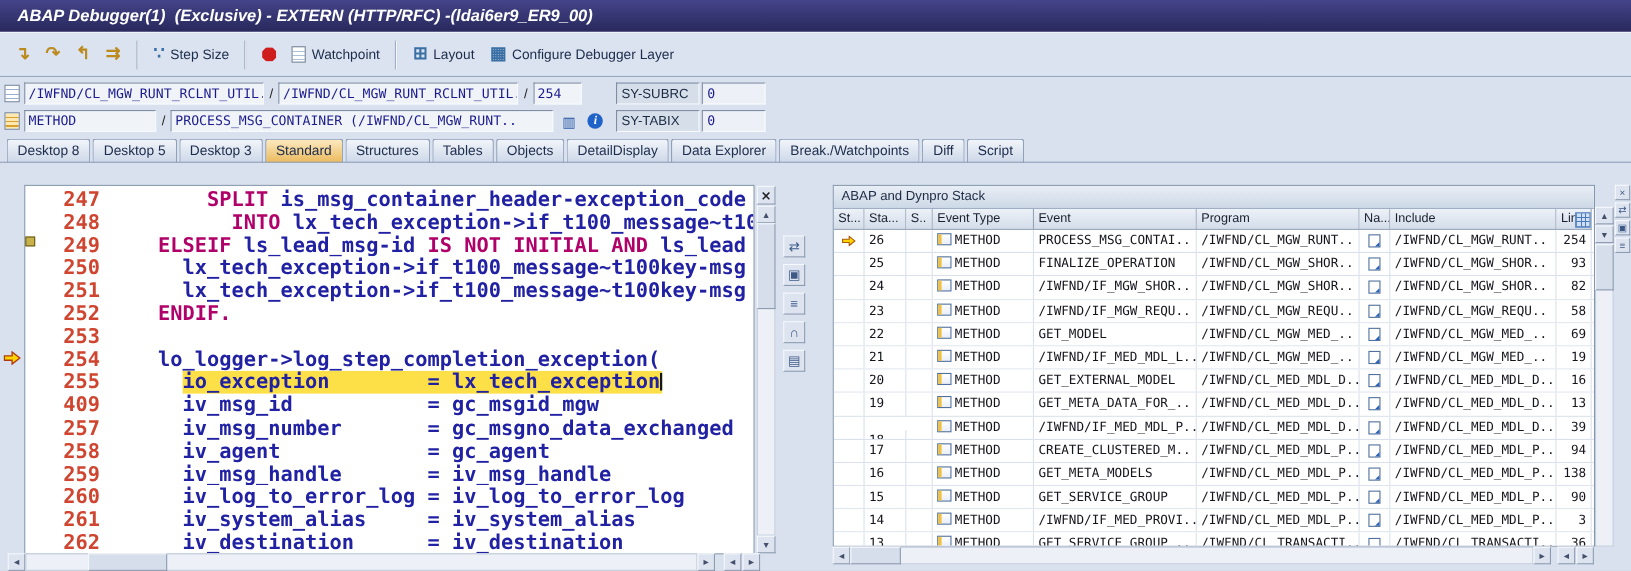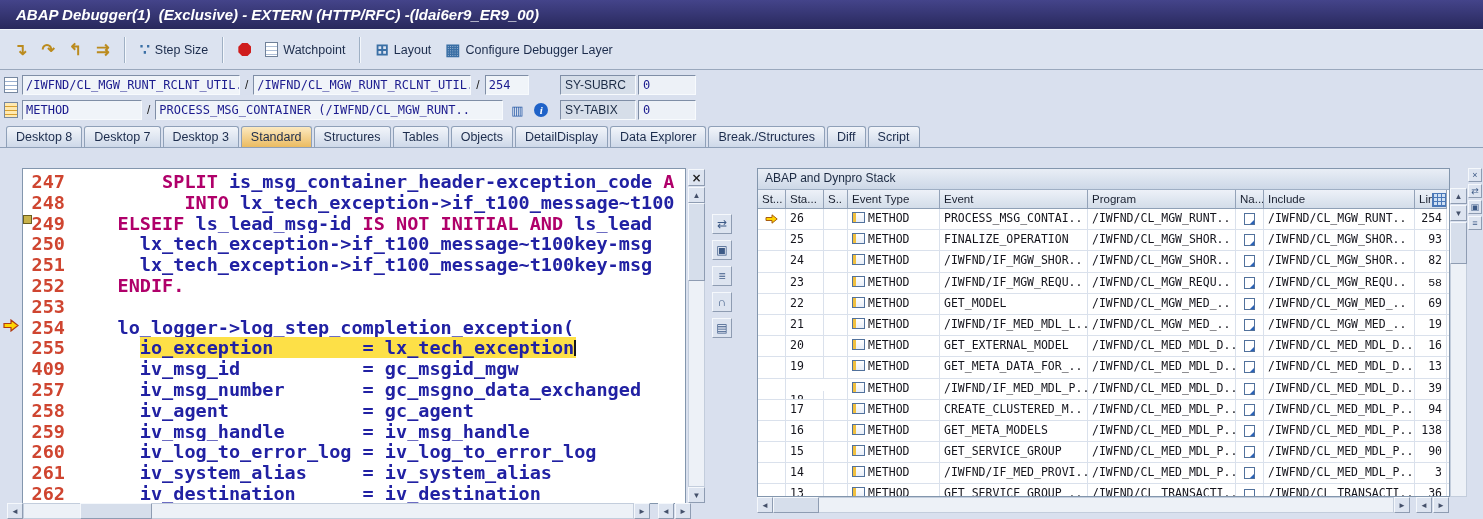--- a/index.html
+++ b/index.html
@@ -51,21 +51,21 @@
   .tabs{position:absolute;left:6px;top:126px;height:22px;display:flex;align-items:flex-end;}
   .tab{height:21px;line-height:20px;padding:0 9px;font-size:12.5px;color:#1c2c4c;
        background:linear-gradient(#f2f5fa,#ccd7e8);border:1px solid #8fa0b8;border-bottom:none;
        border-radius:3px 3px 0 0;margin-right:2px;white-space:nowrap;}
   .tab.active{background:linear-gradient(#fce9c0,#eab95c);}
   .tabline{position:absolute;left:0;top:147px;width:100%;height:1px;background:#8fa0b8;}
 
   
   .editor{position:absolute;left:22px;top:168px;width:664px;height:336px;background:#fff;
           border:1px solid #8396ad;box-sizing:border-box;overflow:hidden;}
-  #code-lines{padding-top:2px;}
+  #code-lines{padding-top:2px;margin-left:26px;}
   .code-row{display:flex;height:20.8px;line-height:20.8px;
             font:bold 18.5px "DejaVu Sans Mono",monospace;}
   .lnum{width:42px;text-align:right;padding-right:8px;color:#cf4530;flex:none;}
   .lcode{white-space:pre;color:#2121a3;overflow:hidden;flex:1;}
   .kw{color:#b0006a;}
   .id{color:#2121a3;}
   .hl{background:#fde047;}
   .caret{display:inline-block;width:2px;height:16px;background:#15151c;vertical-align:-2px;}
   .gutter-marker{position:absolute;left:23px;top:215px;width:7px;height:7px;background:#c8b24a;
                  border:1px solid #6a5e20;}
@@ -184,29 +184,29 @@
         <span class="info-circle">i</span>
       </div>
     <div class="sy-group">
       <div class="sy-label">SY-TABIX</div>
       <div class="sy-value mono">0</div>
     </div>
   </div>
 
   <div class="tabs" id="tabs">
       <div class="tab">Desktop 8</div>
-      <div class="tab">Desktop 7</div>
+      <div class="tab">Desktop 5</div>
       <div class="tab">Desktop 3</div>
       <div class="tab active">Standard</div>
       <div class="tab">Structures</div>
       <div class="tab">Tables</div>
       <div class="tab">Objects</div>
       <div class="tab">DetailDisplay</div>
       <div class="tab">Data Explorer</div>
-      <div class="tab">Break./Structures</div>
+      <div class="tab">Break./Watchpoints</div>
       <div class="tab">Diff</div>
       <div class="tab">Script</div>
     </div>
   <div class="tabline"></div>
 
   <div class="editor">
     <div id="code-lines">
         <div class="code-row">
           <span class="lnum">247</span>
           <span class="lcode">        <span class="kw">SPLIT</span><span class="id"> is_msg_container_header-exception_code </span><span class="kw">A</span></span>
@@ -361,21 +361,21 @@
           <div class="sb-cell cen" style="width: 28px;"></div>
           <div class="sb-cell" style="width: 38px;">23</div>
           <div class="sb-cell" style="width: 24px;"></div>
           <div class="sb-cell" style="width: 92px;"><span class="method-icon"></span>METHOD</div>
           <div class="sb-cell" style="width: 148px;">/IWFND/IF_MGW_REQU..</div>
           <div class="sb-cell" style="width: 148px;">/IWFND/CL_MGW_REQU..</div>
           <div class="sb-cell cen" style="width: 28px;">
             <span class="na-icon"></span>
           </div>
           <div class="sb-cell" style="width: 151px;">/IWFND/CL_MGW_REQU..</div>
-          <div class="sb-cell num" style="width: 32px; font-family: Liberation Mono, monospace;">58</div>
+          <div class="sb-cell num" style="width: 32px;">58</div>
         </div>
         <div class="sb-row">
           <div class="sb-cell cen" style="width: 28px;"></div>
           <div class="sb-cell" style="width: 38px;">22</div>
           <div class="sb-cell" style="width: 24px;"></div>
           <div class="sb-cell" style="width: 92px;"><span class="method-icon"></span>METHOD</div>
           <div class="sb-cell" style="width: 148px;">GET_MODEL</div>
           <div class="sb-cell" style="width: 148px;">/IWFND/CL_MGW_MED_..</div>
           <div class="sb-cell cen" style="width: 28px;">
             <span class="na-icon"></span>

